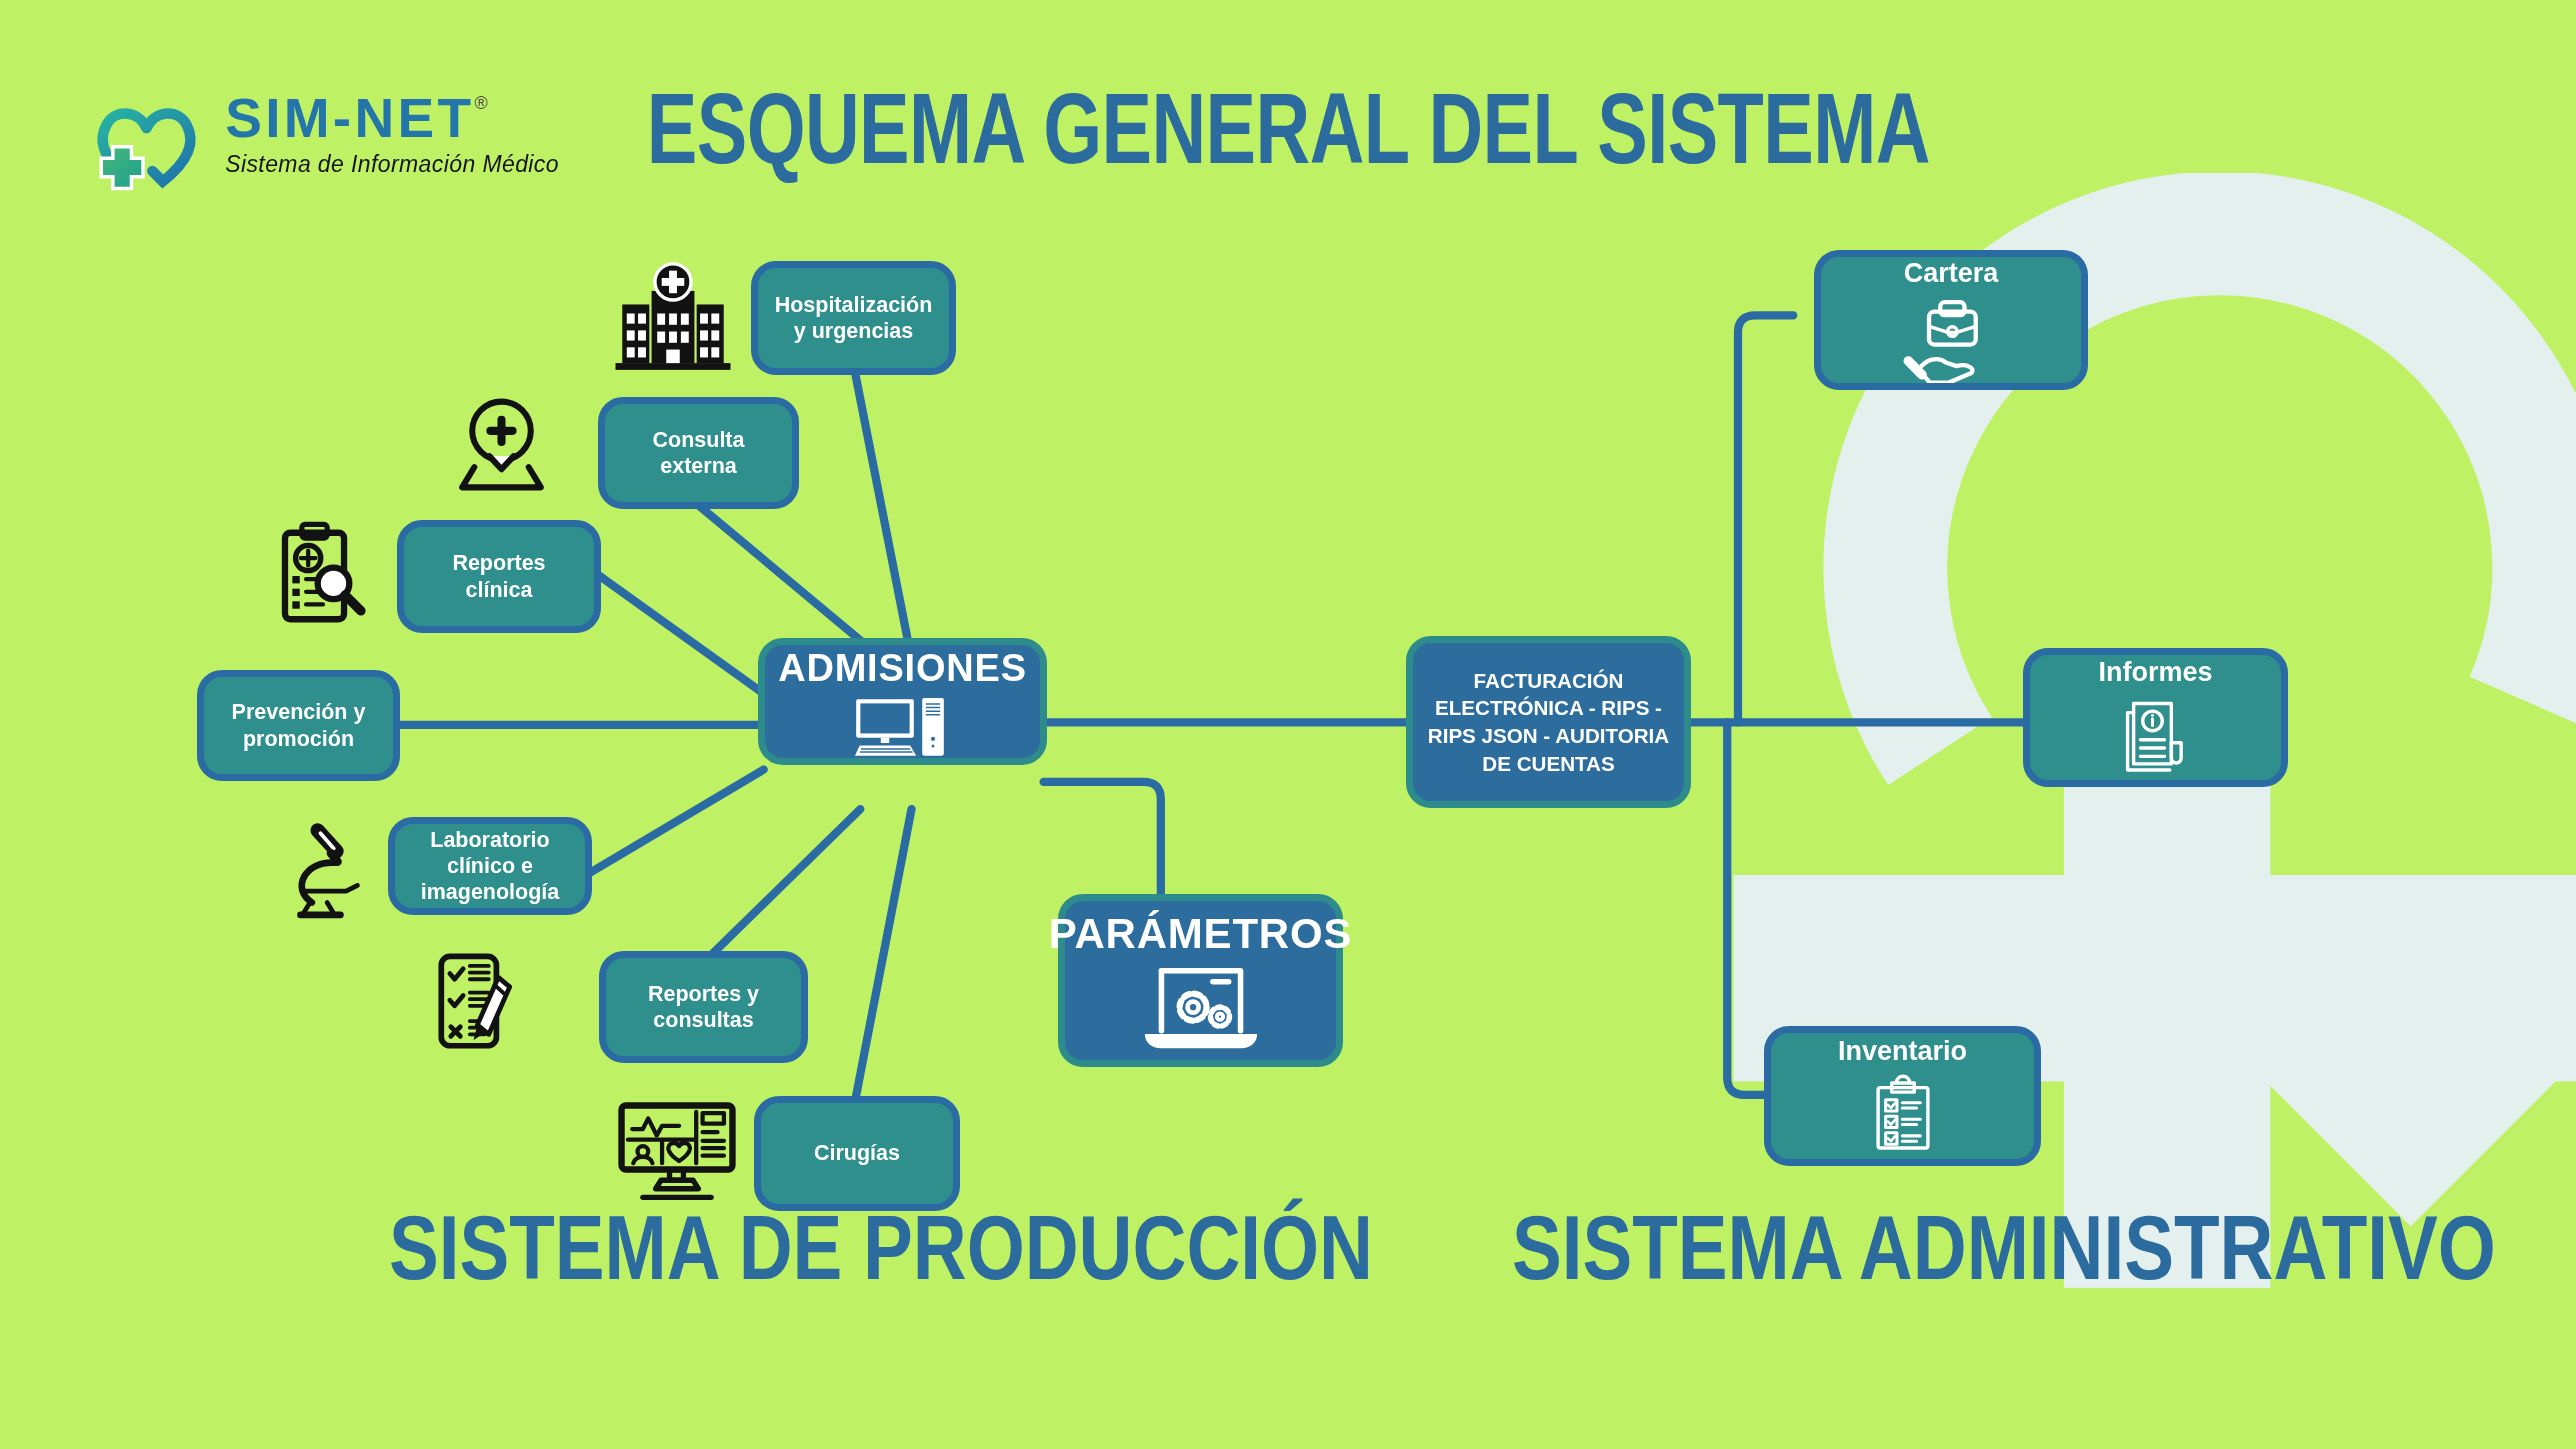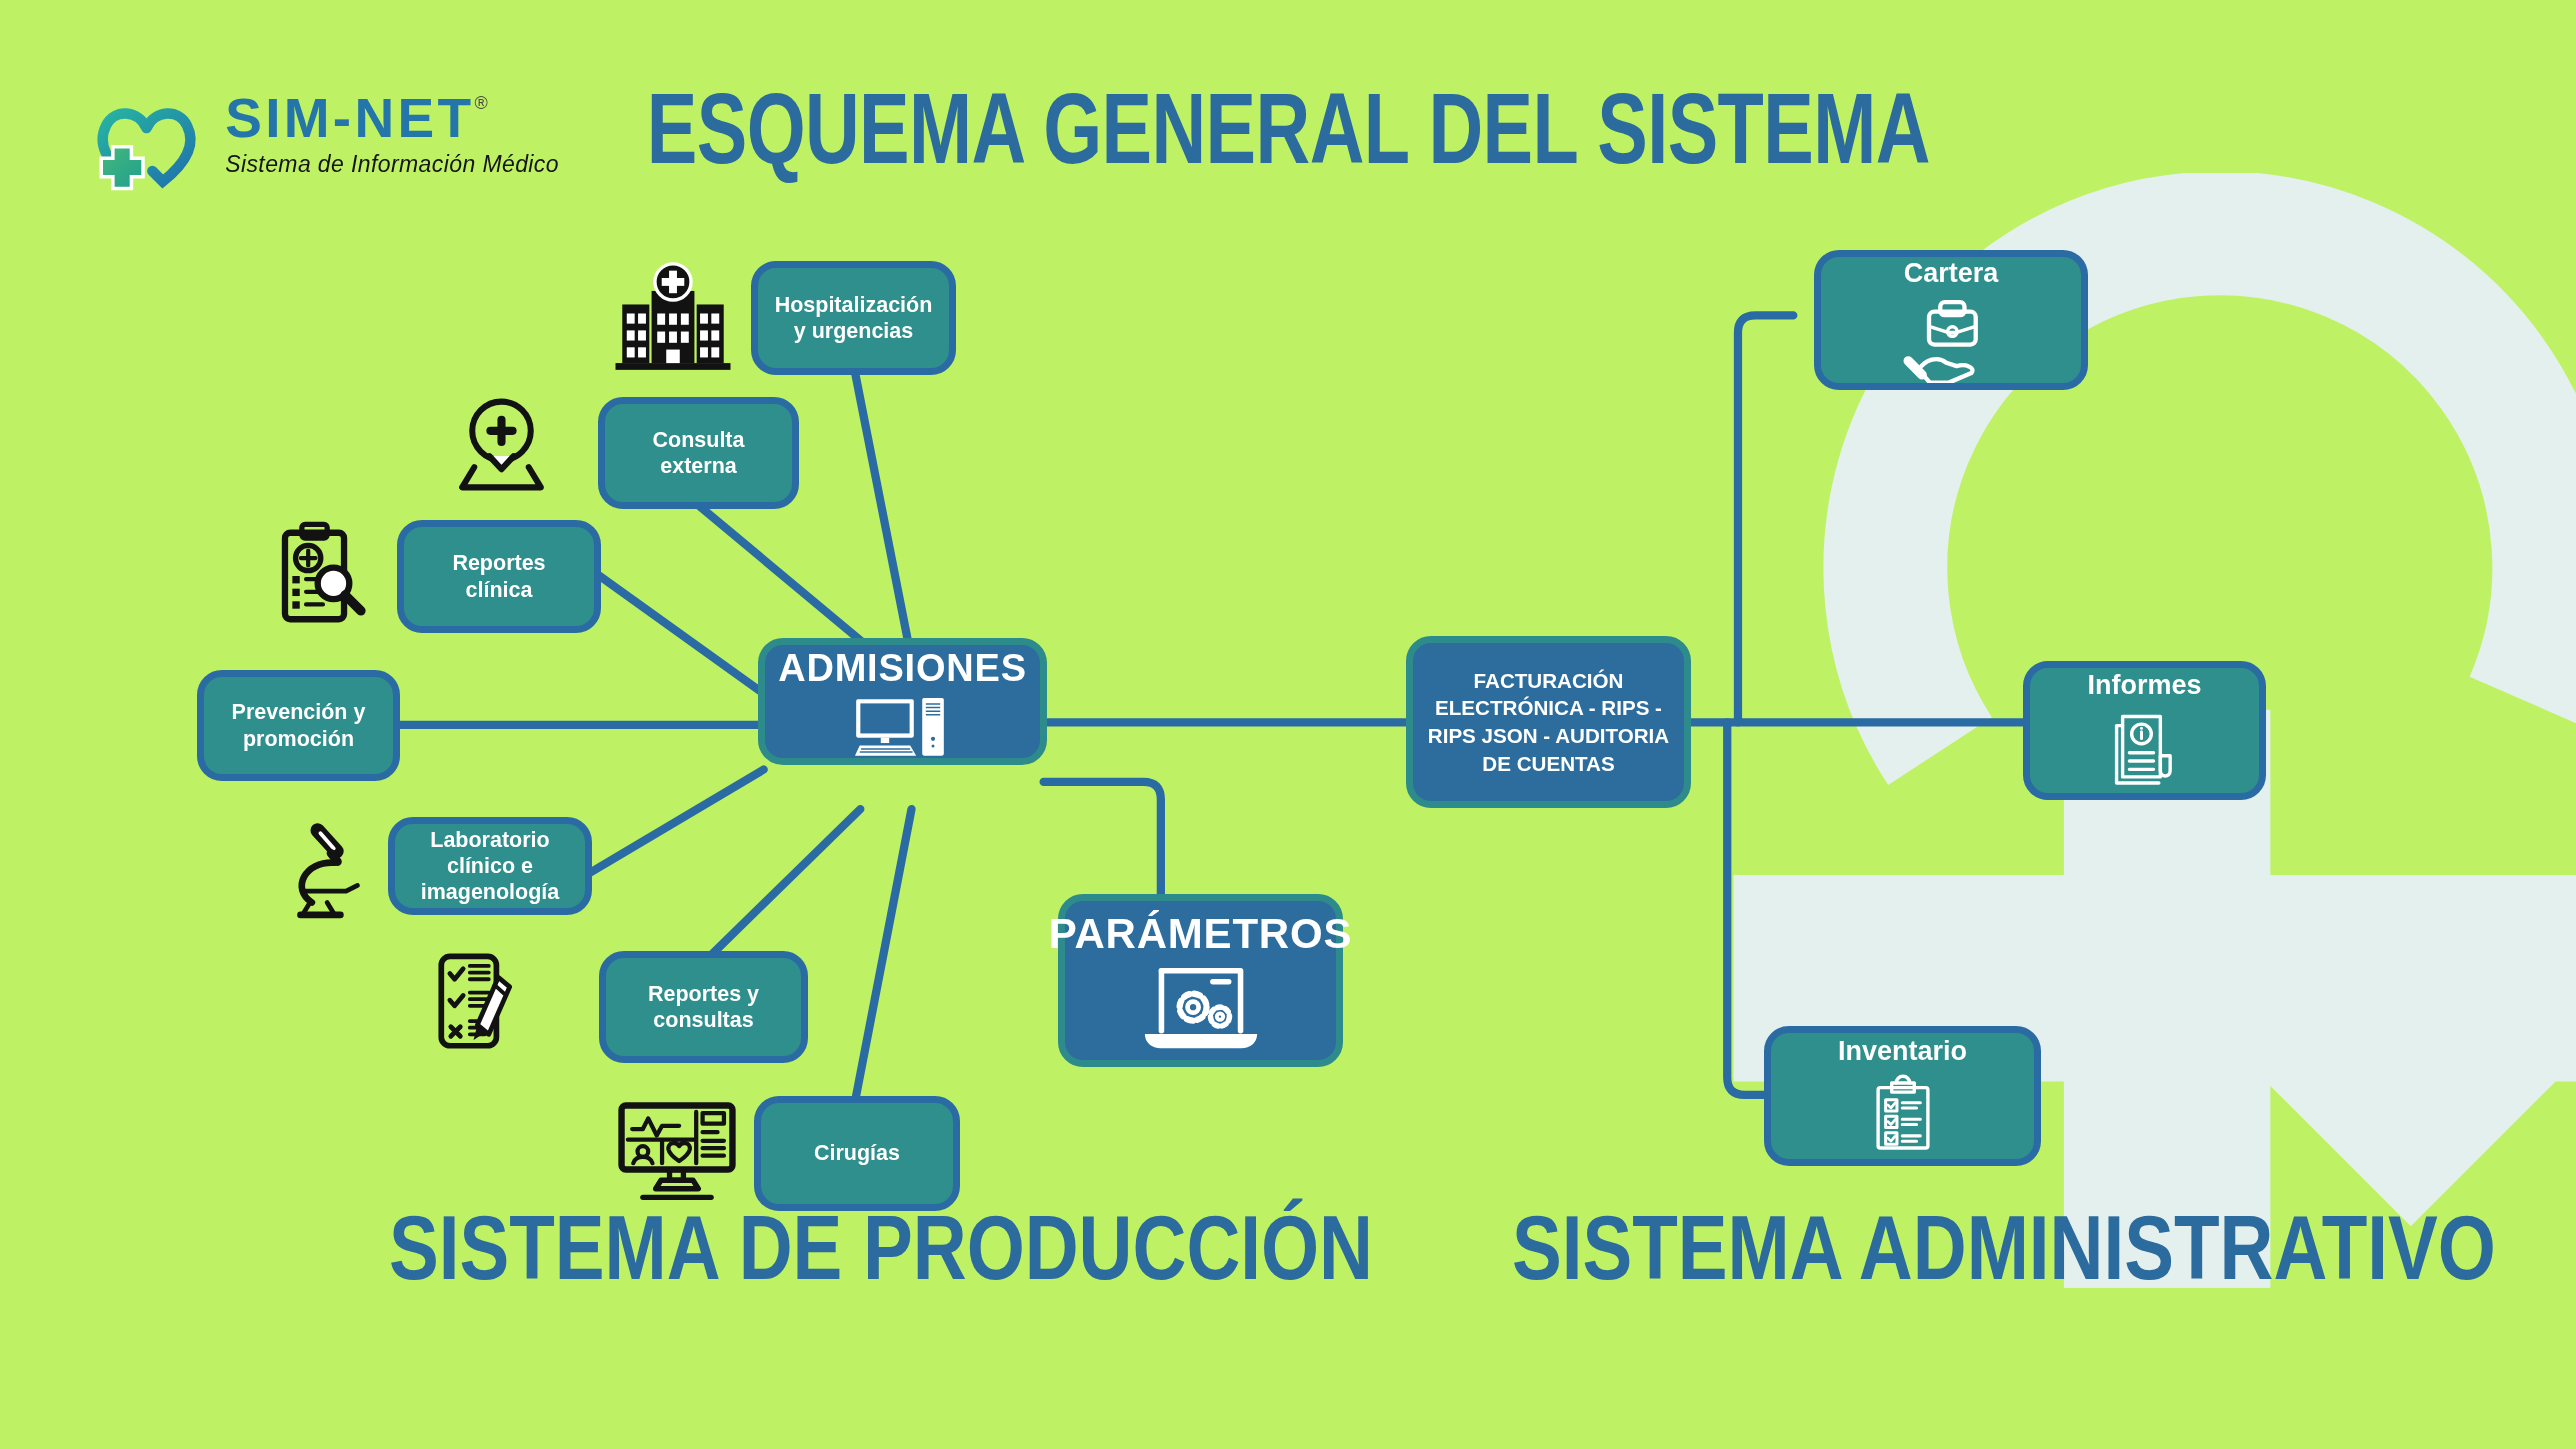--- a/index.html
+++ b/index.html
@@ -253,21 +253,21 @@
     <svg class="nicon" width="107" height="89" viewBox="0 0 120 100" fill="none" stroke="#ffffff" stroke-linecap="round" stroke-linejoin="round">
       <rect x="47" y="6" width="28" height="15" rx="5" stroke-width="5"></rect>
       <rect x="34" y="17" width="54" height="38" rx="6" stroke-width="5"></rect>
       <path d="M34 34 L56 41 h10 L88 34" stroke-width="4"></path>
       <circle cx="61" cy="40" r="5.5" stroke-width="4"></circle>
       <path d="M22 84 c8 -12 22 -16 32 -8 l12 4 c10 -3 22 1 17 8 l-26 11 h-22 z" stroke-width="5"></path>
       <path d="M10 74 l16 16" stroke-width="11"></path>
     </svg>
   </div>
 
-  <div class="node teal" style="left:2023px;top:648px;width:243px;height:139px;margin-top:13px;">
+  <div class="node teal" style="left:2023px;top:648px;width:265px;height:139px;">
     <div class="lbl md">Informes</div>
     <svg class="nicon" width="91" height="83" viewBox="0 0 110 110" fill="none" stroke="#ffffff" stroke-linecap="round" stroke-linejoin="round">
       <path d="M26 22 h-8 v76 h56" stroke-width="4.5"></path>
       <rect x="26" y="10" width="50" height="80" stroke-width="4.5"></rect>
       <circle cx="51" cy="33" r="13" stroke-width="4.5"></circle>
       <path d="M51 30 v9" stroke-width="4"></path>
       <circle cx="51" cy="25.5" r="0.8" fill="#ffffff" stroke-width="2.5"></circle>
       <path d="M35 58 h32 M35 69 h32 M35 80 h32" stroke-width="4.5"></path>
       <path d="M76 62 h13 v20 c0 9 -13 9 -13 0 z" stroke-width="4.5"></path>
     </svg>

